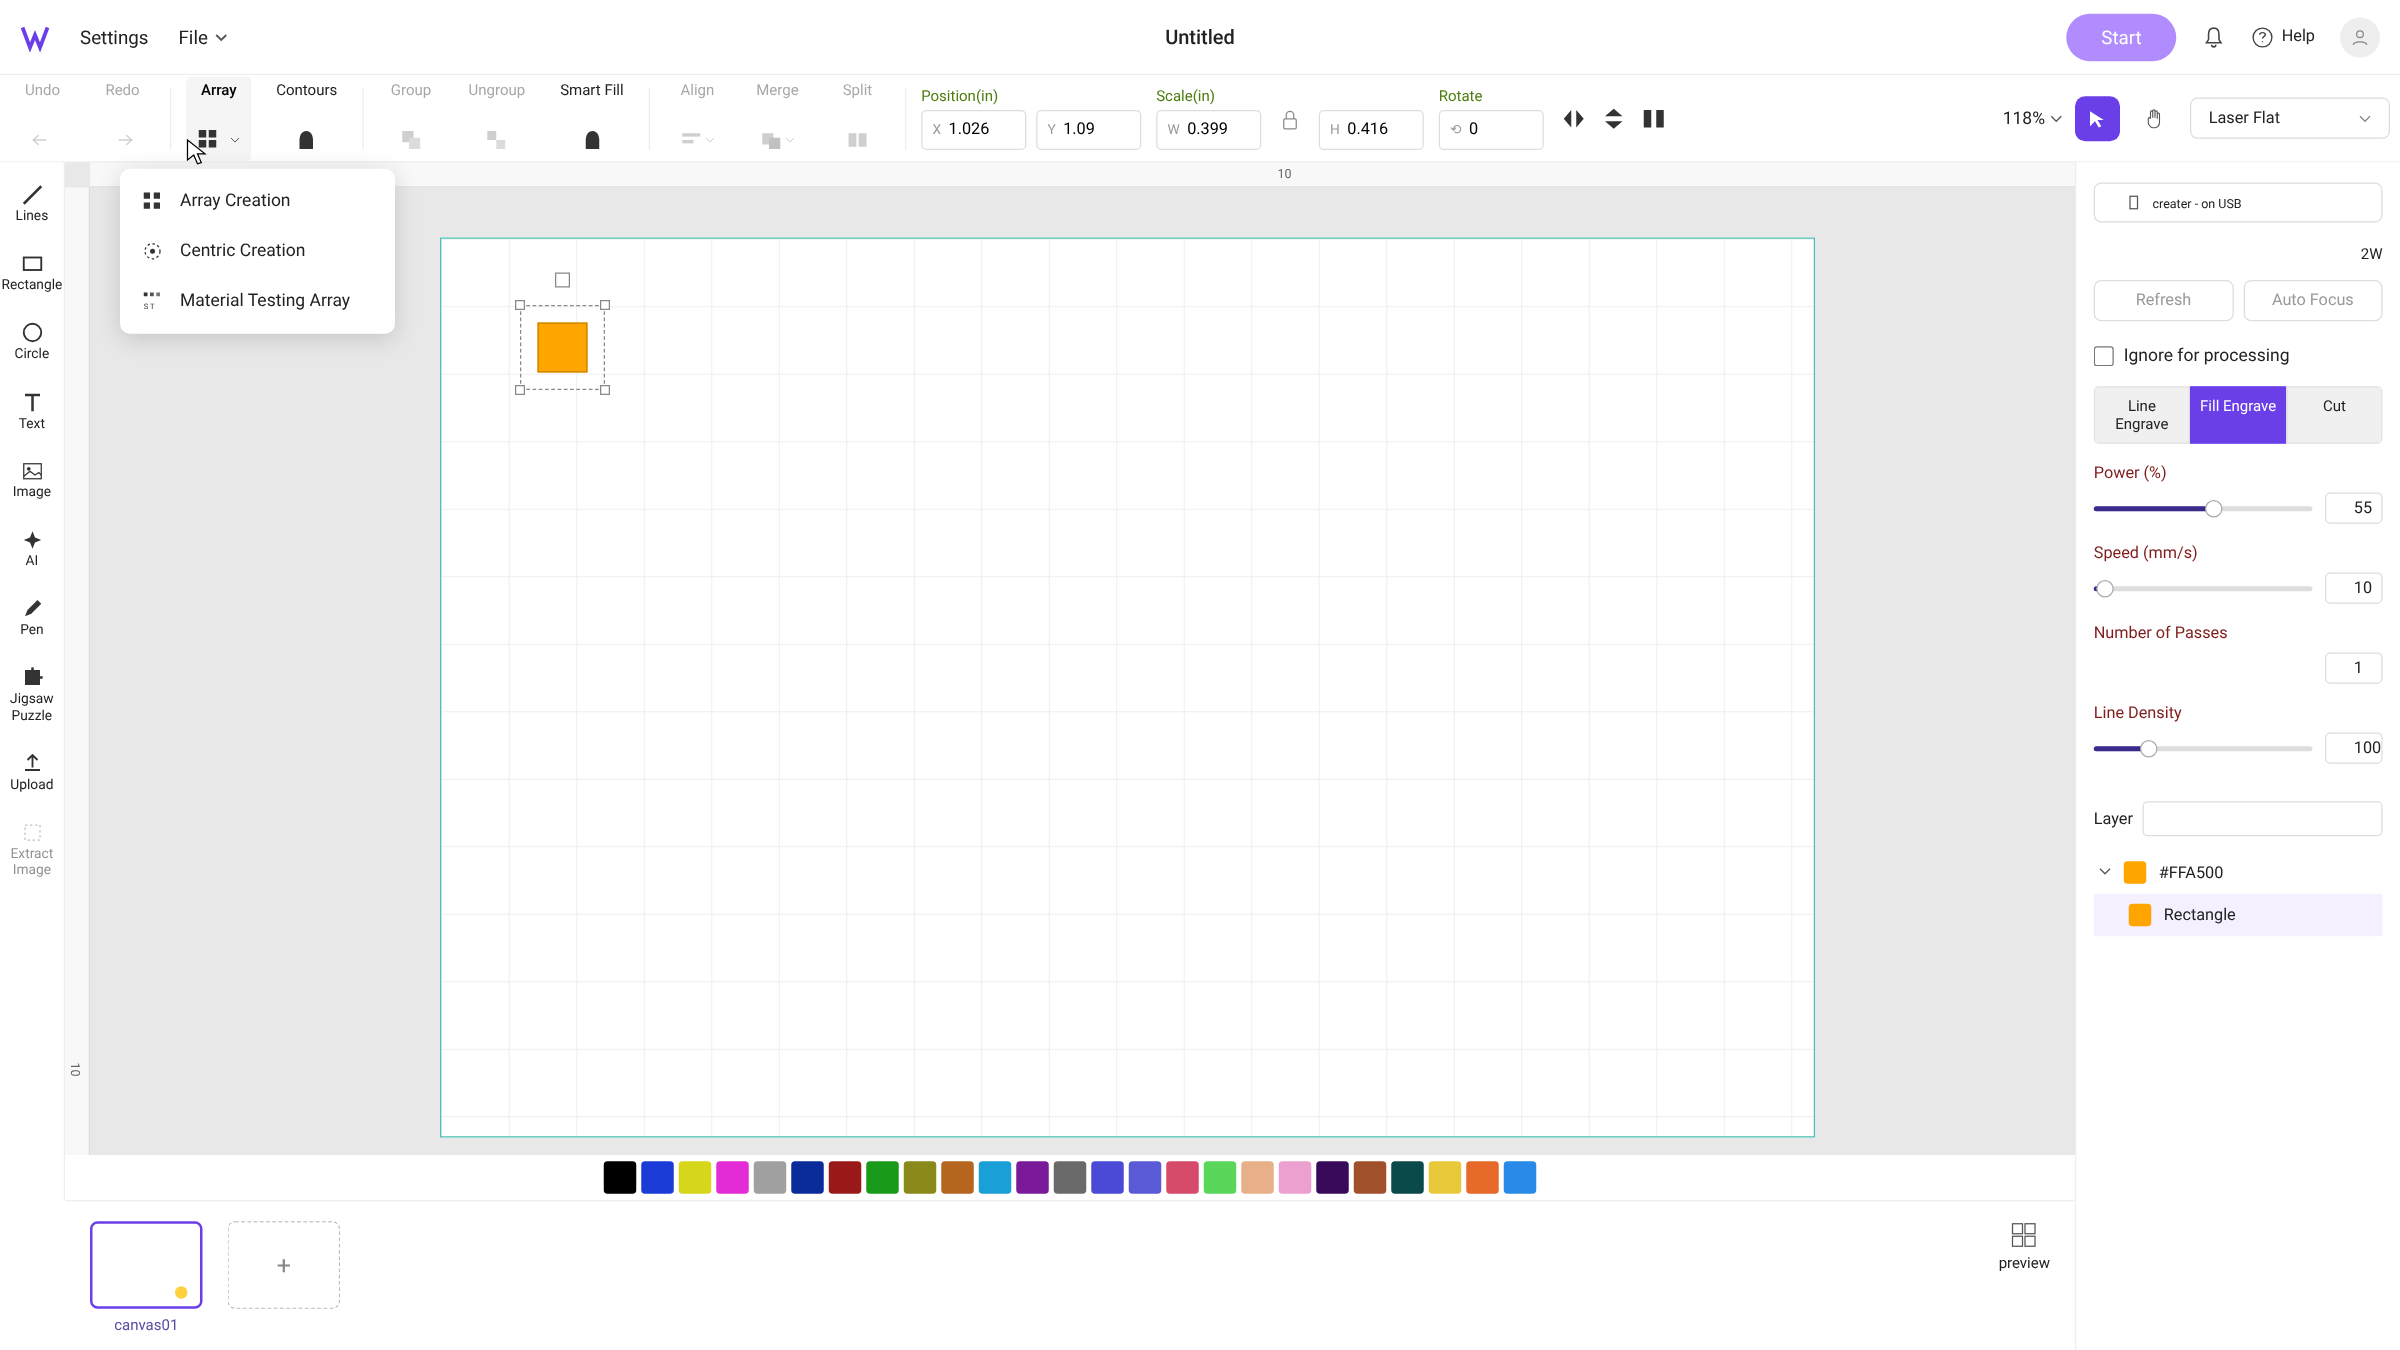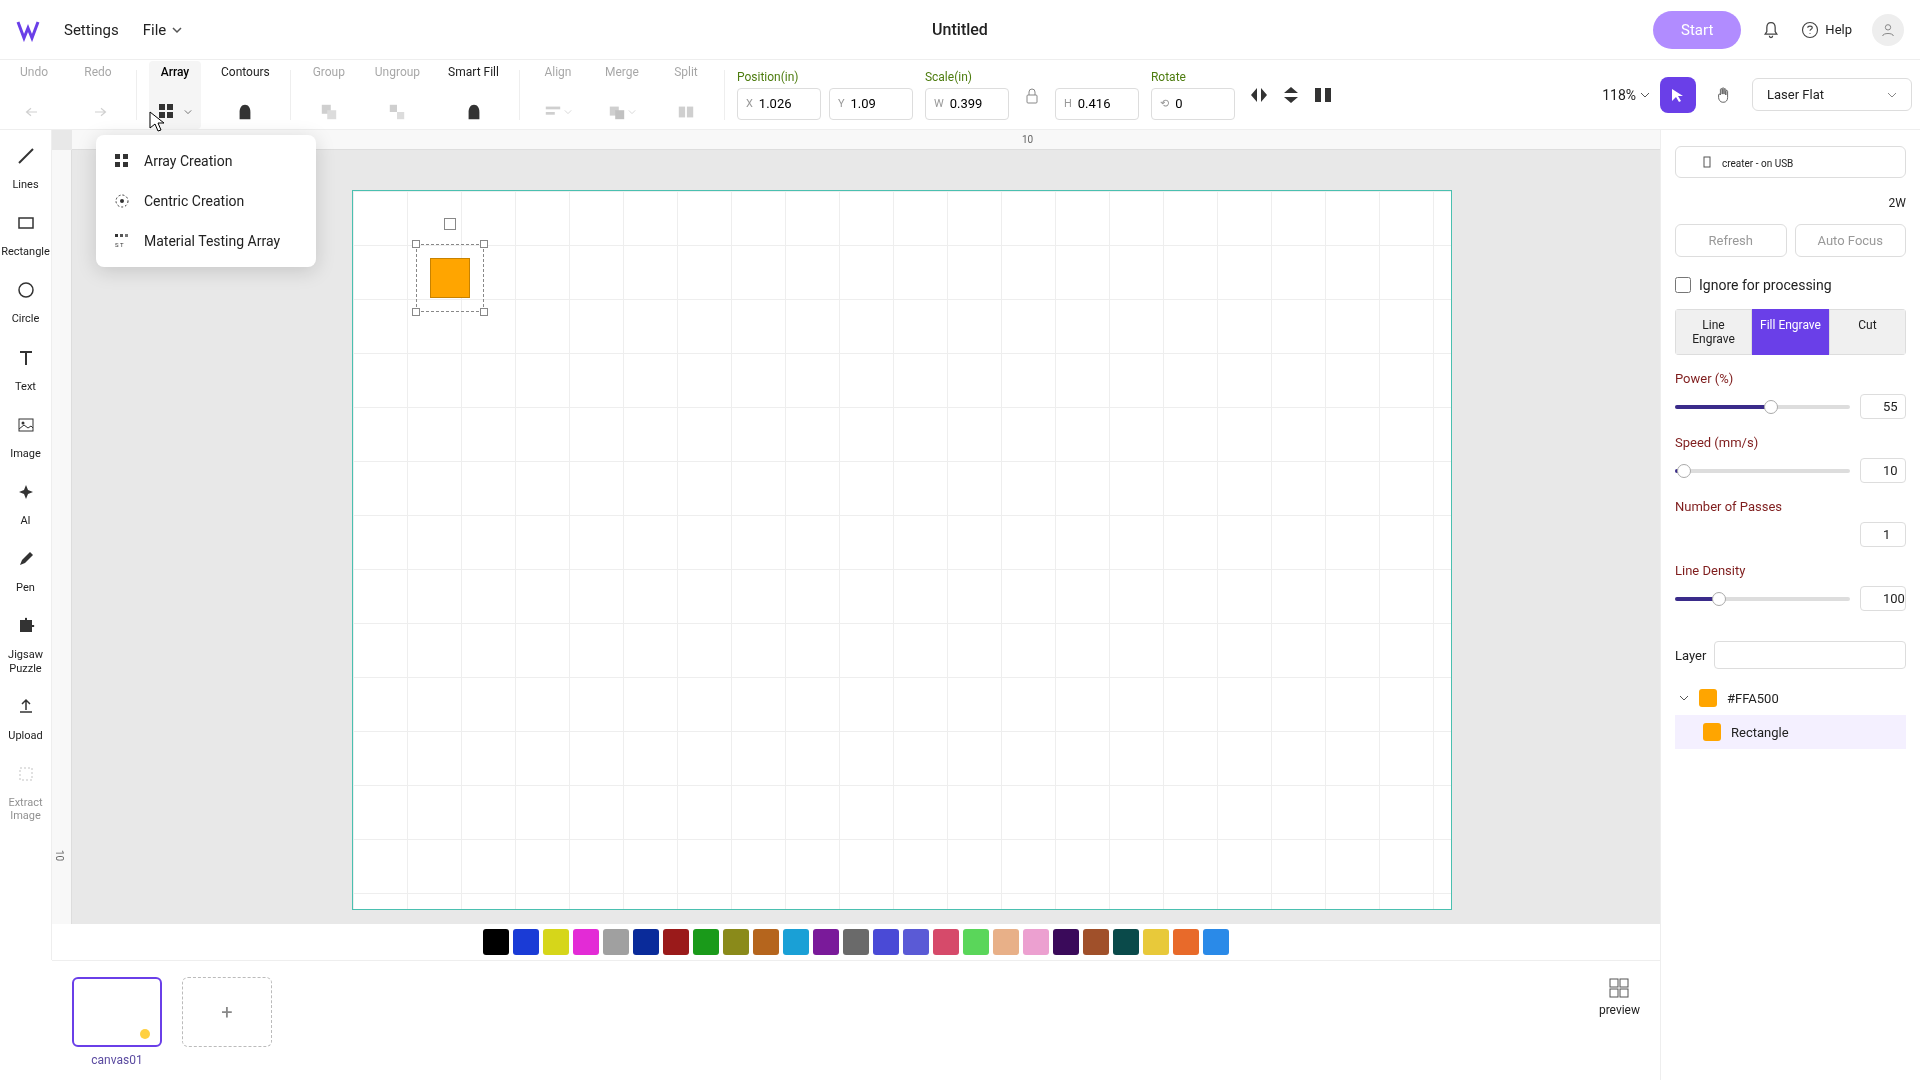--- a/index.html
+++ b/index.html
@@ -36,21 +36,21 @@
 .zoom-group { margin-left: auto; display: flex; align-items: center; gap: 10px; }
 .zoom-val { font-size: 14px; display: flex; align-items: center; gap: 4px; }
 .mode-btn { width: 36px; height: 36px; border-radius: 8px; display: flex; align-items: center; justify-content: center; cursor: pointer; }
 .mode-btn.active { background: #6a3fe8; color: #fff; }
 .mode-select { border: 1px solid #ddd; border-radius: 6px; padding: 8px 14px; display: flex; align-items: center; gap: 8px; min-width: 160px; }
 .flip-group { display: flex; gap: 8px; align-items: center; }
 .flip-btn { cursor: pointer; width: 24px; height: 24px; display: flex; align-items: center; justify-content: center; }
 
 
 .left-sidebar { position: absolute; left: 0; top: 130px; width: 52px; bottom: 120px; border-right: 1px solid #eee; display: flex; flex-direction: column; align-items: center; padding-top: 12px; gap: 14px; background: #fff; }
-.side-tool { display: flex; flex-direction: column; align-items: center; gap: 12px; cursor: pointer; width: 100%; padding: 4px 0; }
+.side-tool { display: flex; flex-direction: column; align-items: center; gap: 0; cursor: pointer; width: 100%; padding: 4px 0; }
 .side-tool .lbl { font-size: 11px; text-align: center; line-height: 1.2; }
 .side-icon { width: 20px; height: 20px; display: flex; align-items: center; justify-content: center; }
 
 
 .dropdown { position: absolute; left: 96px; top: 135px; background: #fff; border-radius: 8px; box-shadow: 0 4px 20px rgba(0,0,0,0.15); padding: 6px 0; width: 220px; z-index: 100; }
 .dropdown-item { display: flex; align-items: center; gap: 12px; padding: 10px 16px; cursor: pointer; font-size: 14px; }
 .dd-icon { width: 20px; height: 20px; display: flex; align-items: center; justify-content: center; }
 
 
 .canvas-area { position: absolute; left: 52px; top: 130px; right: 260px; bottom: 120px; background: #e8e8e8; overflow: hidden; }

